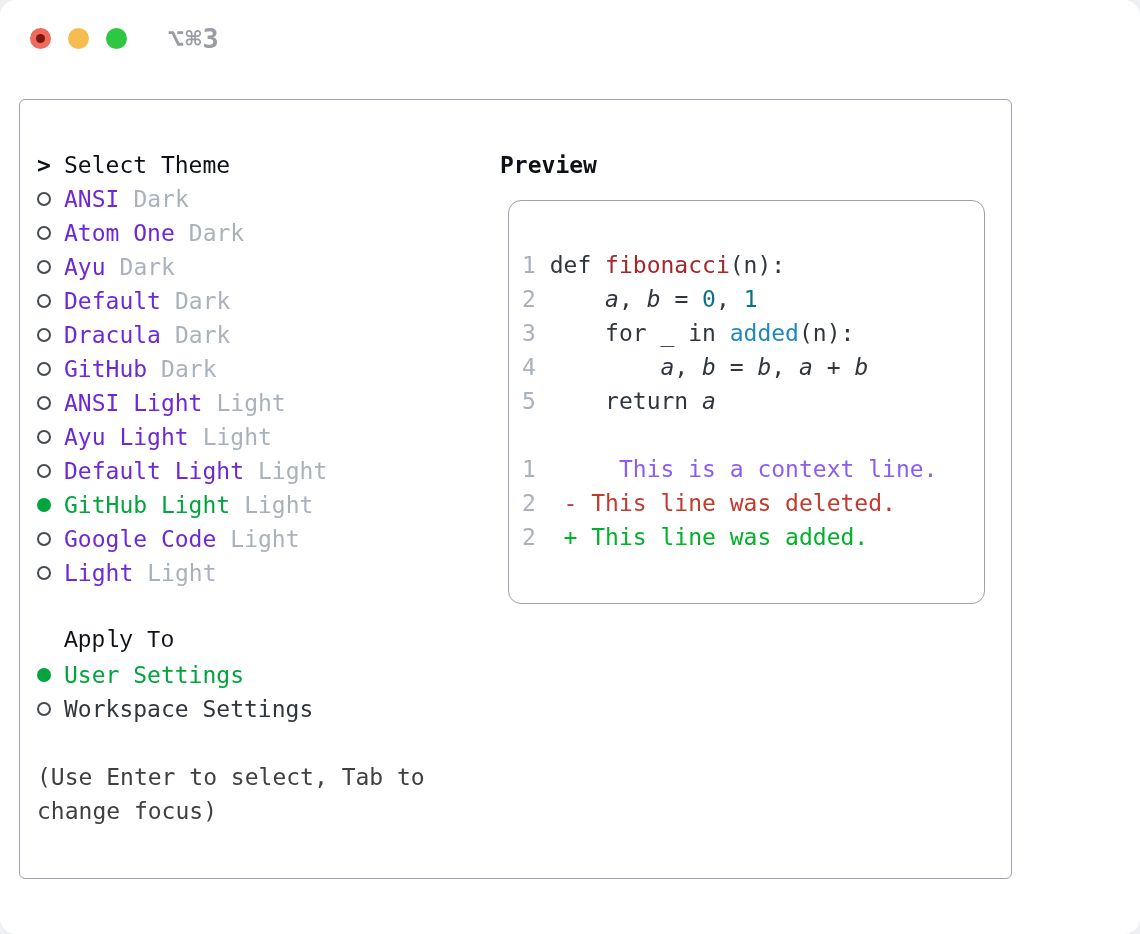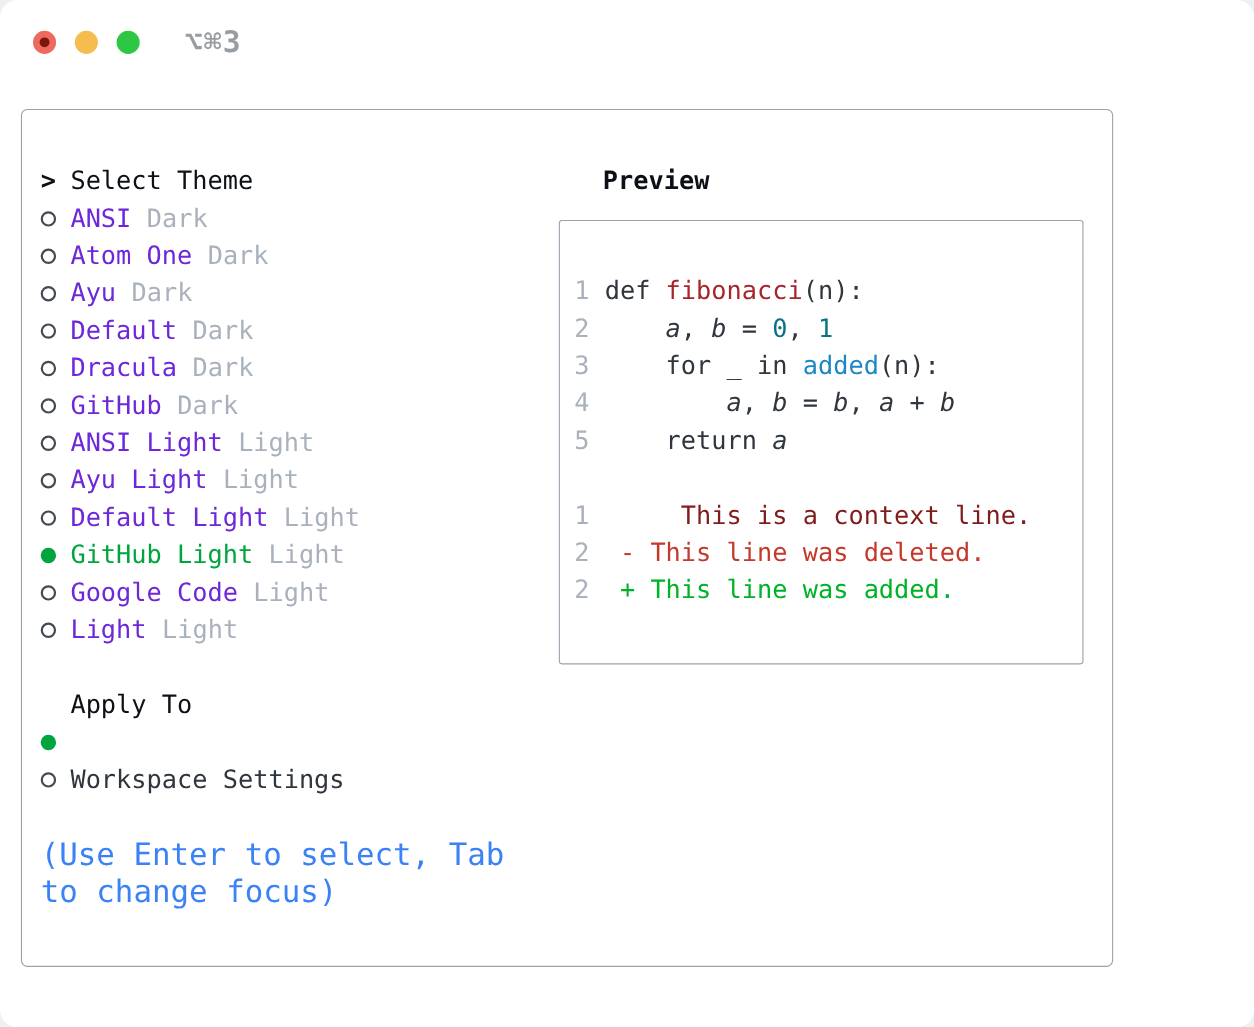--- a/index.html
+++ b/index.html
@@ -23,39 +23,39 @@
   .left-col{position:absolute;left:17px;top:48px;}
   .row{display:flex;align-items:center;height:34px;font-size:23px;white-space:pre;}
   .marker{width:27px;display:flex;align-items:center;flex:0 0 auto;}
   .prompt{color:#0d1117;font-weight:bold;font-size:23px;}
   .picker-title{color:#0d1117;font-weight:normal;}
   .radio-un{width:10px;height:10px;border:2px solid #444b53;border-radius:50%;}
   .radio-sel{width:14px;height:14px;background:#00a53e;border-radius:50%;}
   .tname{color:#6d28d9;}
   .tname.sel{color:#00a53e;}
   .tvariant{color:#a9b2bc;margin-left:14px;}
-  .section-title{color:#0d1117;}
+  .section-title{color:#0d1117;font-family:Liberation Mono, monospace;}
   .alabel{color:#30363d;}
   .alabel.sel{color:#00a53e;}
   .spacer{height:34px;}
-  .hint{width:432px;font-size:28px;line-height:34px;color:#3b82f6;}
+  .hint{width:432px;font-size:23px;line-height:34px;color:#404040;}
   
   .preview-label{position:absolute;left:480px;top:48px;height:34px;display:flex;align-items:center;
-    font-size:23px;font-weight:bold;color:#0d1117;margin-left:48px;}
+    font-size:23px;font-weight:bold;color:#0d1117;}
   .preview-box{position:absolute;left:488px;top:100px;width:477px;height:404px;
-    border:1.5px solid #9aa2ac;border-radius:3px;box-sizing:border-box;
+    border:1.5px solid #9aa2ac;border-radius:13px;box-sizing:border-box;
     padding:47px 0 0 13px;overflow:hidden;}
   .code-row{height:34px;line-height:34px;font-size:23px;white-space:pre;}
   .c-lineno{color:#a9b2bc;}
   .c-fg{color:#30363d;}
   .c-func{color:#a6262b;}
   .c-num{color:#0b7285;}
   .c-call{color:#1d87c4;}
   .c-var{color:#30363d;font-style:italic;}
-  .c-ctx{color:#7f1d1d;}
+  .c-ctx{color:#8b5cf6;}
   .c-del{color:#c4392b;}
   .c-add{color:#00b227;}
 </style>
 </head>
 <body>
 
 <div class="window">
 
   <div class="titlebar">
     <span class="tl-dot tl-red">
@@ -90,21 +90,21 @@
         </div>
 
       <div class="spacer"></div>
 
       <div class="row">
         <span class="marker"></span>
         <span class="section-title">Apply To</span>
       </div>
 
       <div id="apply-list">
-          <div class="row"><span class="marker"><span class="radio-sel"></span></span></div>
+          <div class="row"><span class="marker"><span class="radio-sel"></span></span><span class="alabel sel">User Settings</span></div>
           <div class="row"><span class="marker"><span class="radio-un"></span></span><span class="alabel">Workspace Settings</span></div>
         </div>
 
       <div class="spacer"></div>
 
       <div class="hint">(Use Enter to select, Tab to change focus)</div>
     </div>
 
     <div class="preview-label">Preview</div>
 

